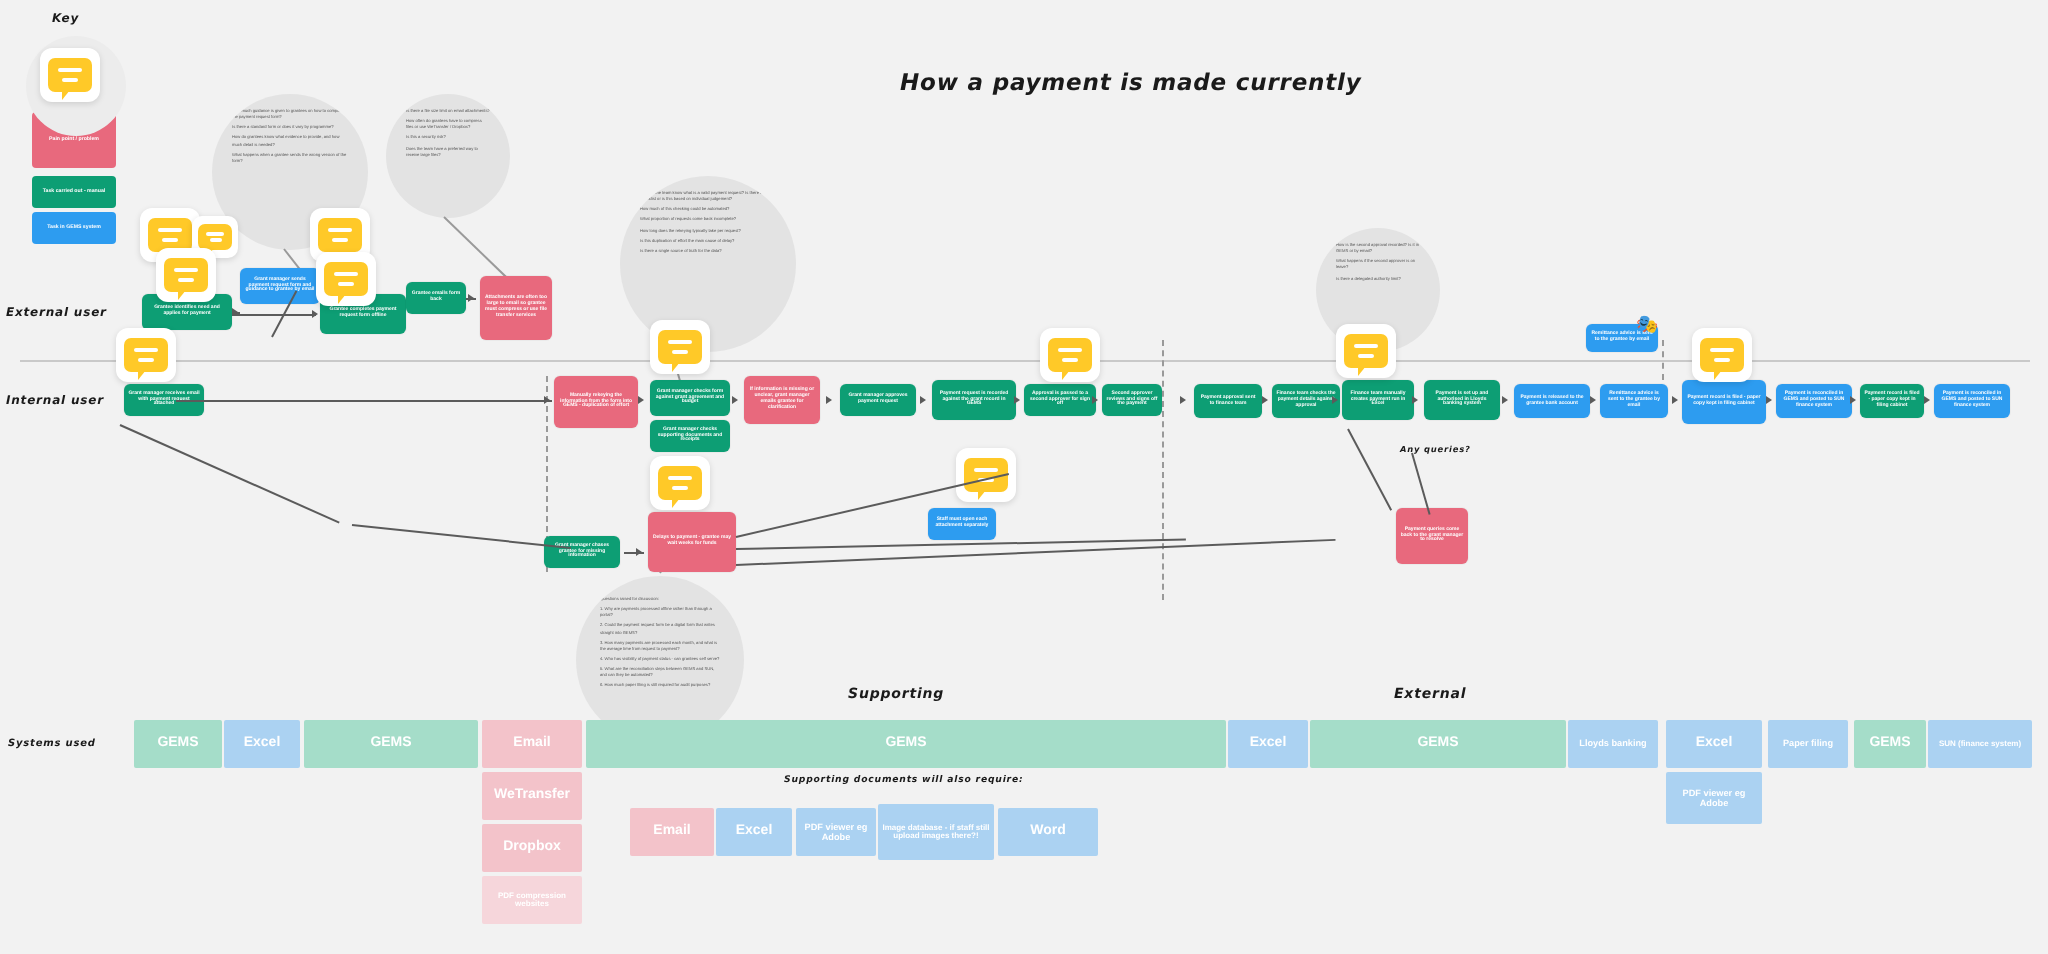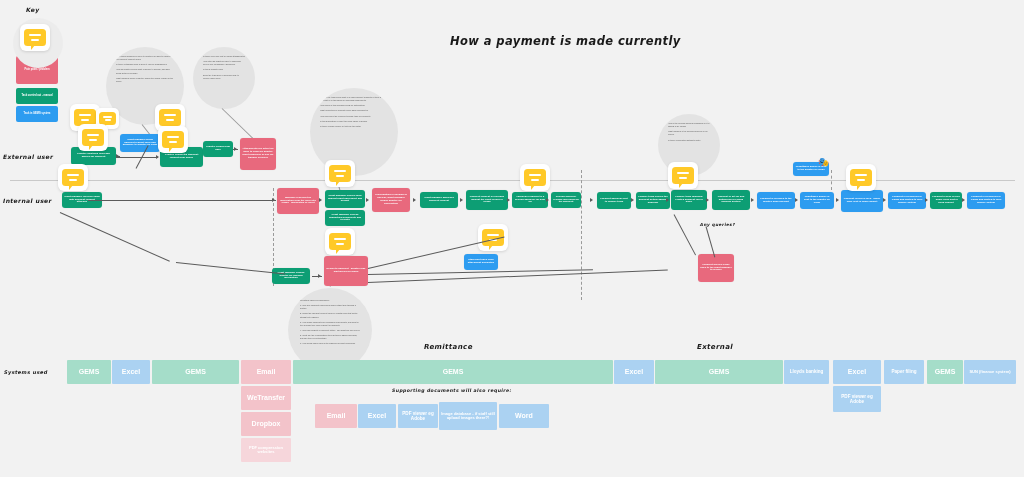--- a/index.html
+++ b/index.html
@@ -135,21 +135,21 @@
   </div>
 
   <div class="abs hand lane-label" style="left:3px;top:153px;">External user</div>
   <div class="abs hand lane-label" style="left:3px;top:197px;">Internal user</div>
   <div class="lane-rule" style="left:10px;top:180px;width:1005px;"></div>
 
   <div class="vdash" style="left:273px;top:188px;height:98px;"></div>
   <div class="vdash" style="left:581px;top:170px;height:130px;"></div>
   <div class="vdash" style="left:831px;top:170px;height:20px;"></div>
 
-  <div class="abs hand sect-label" style="left:424px;top:343px;">Remittance</div>
+  <div class="abs hand sect-label" style="left:424px;top:343px;">Supporting</div>
   <div class="abs hand sect-label" style="left:697px;top:343px;">External</div>
 
   <div class="circle" style="left:106px;top:47px;width:78px;height:78px;">
     <p>How much guidance is given to grantees on how to complete the payment request form?</p>
     <p>Is there a standard form or does it vary by programme?</p>
     <p>How do grantees know what evidence to provide, and how much detail is needed?</p>
     <p>What happens when a grantee sends the wrong version of the form?</p>
   </div>
   <div class="circle" style="left:193px;top:47px;width:62px;height:62px;">
     <p>Is there a file size limit on email attachments?</p>

